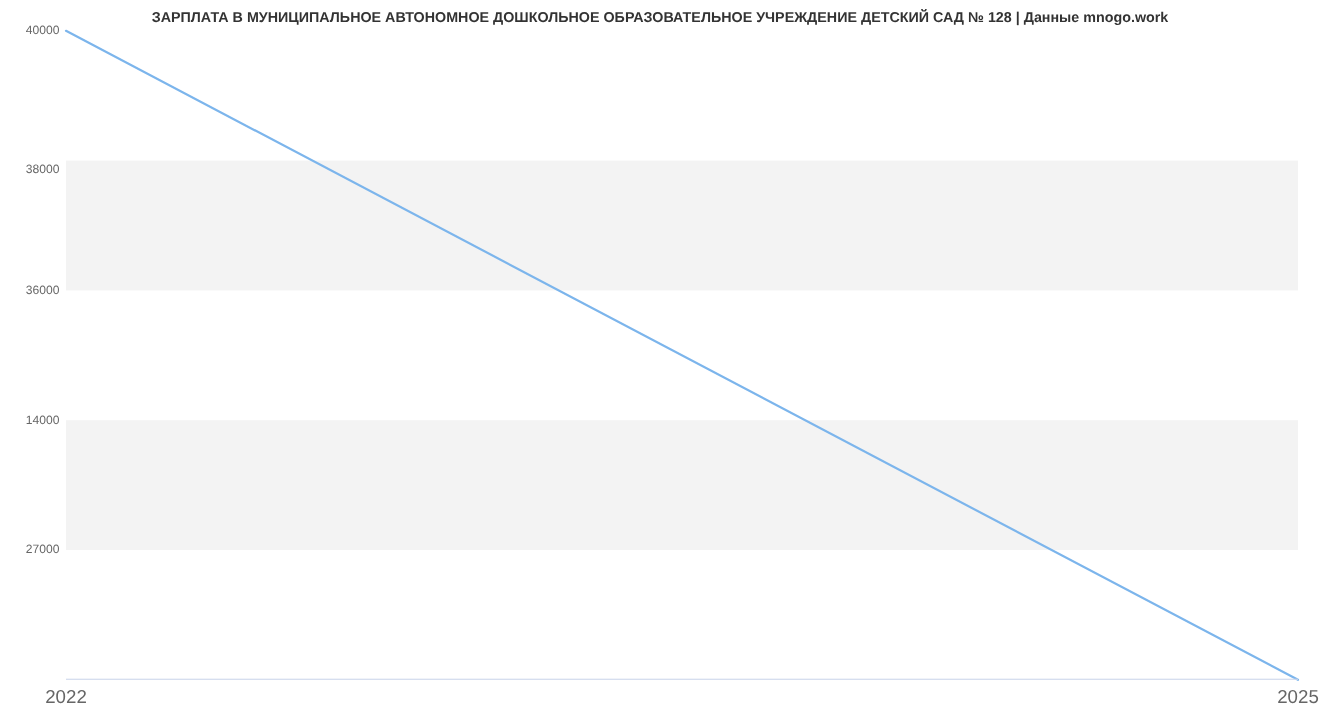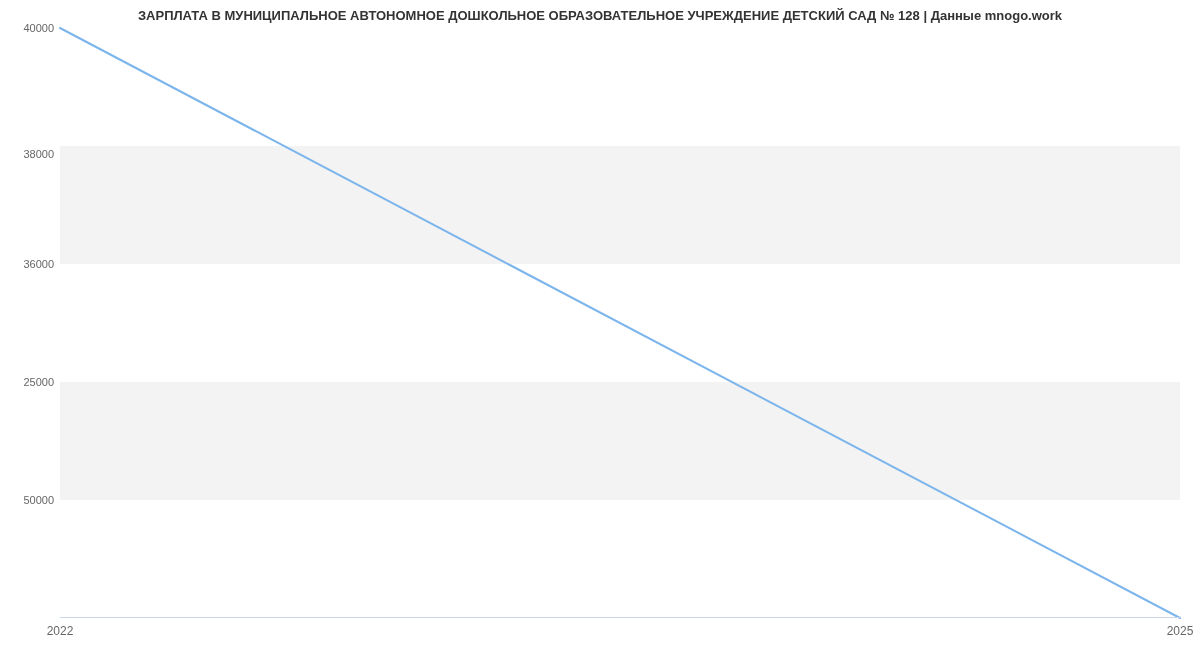--- a/index.html
+++ b/index.html
@@ -54,21 +54,21 @@
     padding-right: 6px;
     font-size: 11px;
     color: #666;
     white-space: nowrap;
   }
   .x-tick {
     position: absolute;
     top: 100%;
     transform: translateX(-50%);
     padding-top: 6px;
-    font-size: 12px;
+    font-size: 17px;
     color: #666;
     white-space: nowrap;
   }
   svg.line {
     position: absolute;
     left: 0;
     top: 0;
     width: 100%;
     height: 100%;
     overflow: visible;
@@ -82,21 +82,21 @@
 
   <div class="plot" id="plot">
       <div class="band" style="top: 118px; height: 118px;"></div>
       <div class="band" style="top: 354px; height: 118px;"></div>
 
     <svg class="line" id="line-svg" viewBox="0 0 1120 590" preserveAspectRatio="none">
         <polyline points="0,0 1120,590" fill="none" stroke="#7cb5ec" stroke-width="2" stroke-linejoin="round" stroke-linecap="round"></polyline>
       </svg>
     <div class="axis-x-line"></div>
   <div class="y-tick" style="top: 590px; margin-top: 48px;">30000</div>
-      <div class="y-tick" style="top: 472px;">50000</div>
-      <div class="y-tick" style="top: 354px;">25000</div>
+      <div class="y-tick" style="top: 472px;">27000</div>
+      <div class="y-tick" style="top: 354px;">14000</div>
       <div class="y-tick" style="top: 236px; text-align: right;">36000</div>
       <div class="y-tick" style="top: 126px;">38000</div>
       <div class="y-tick" style="top: 0px;">40000</div>
       <div class="x-tick" style="left: 0px;">2022</div>
       <div class="x-tick" style="left: 1120px;">2025</div>
     </div>
 </div>
 
 </body></html>

